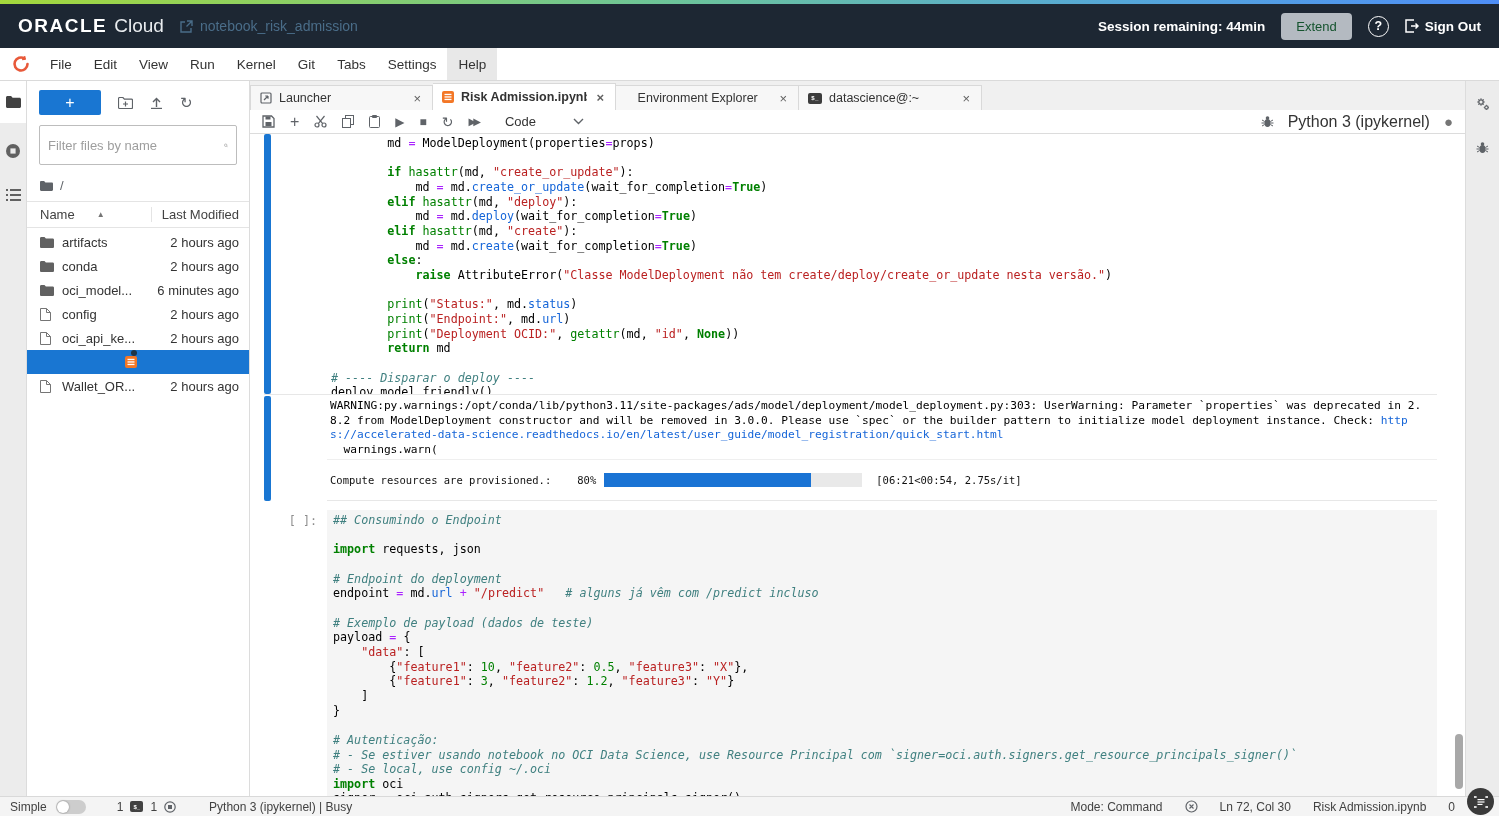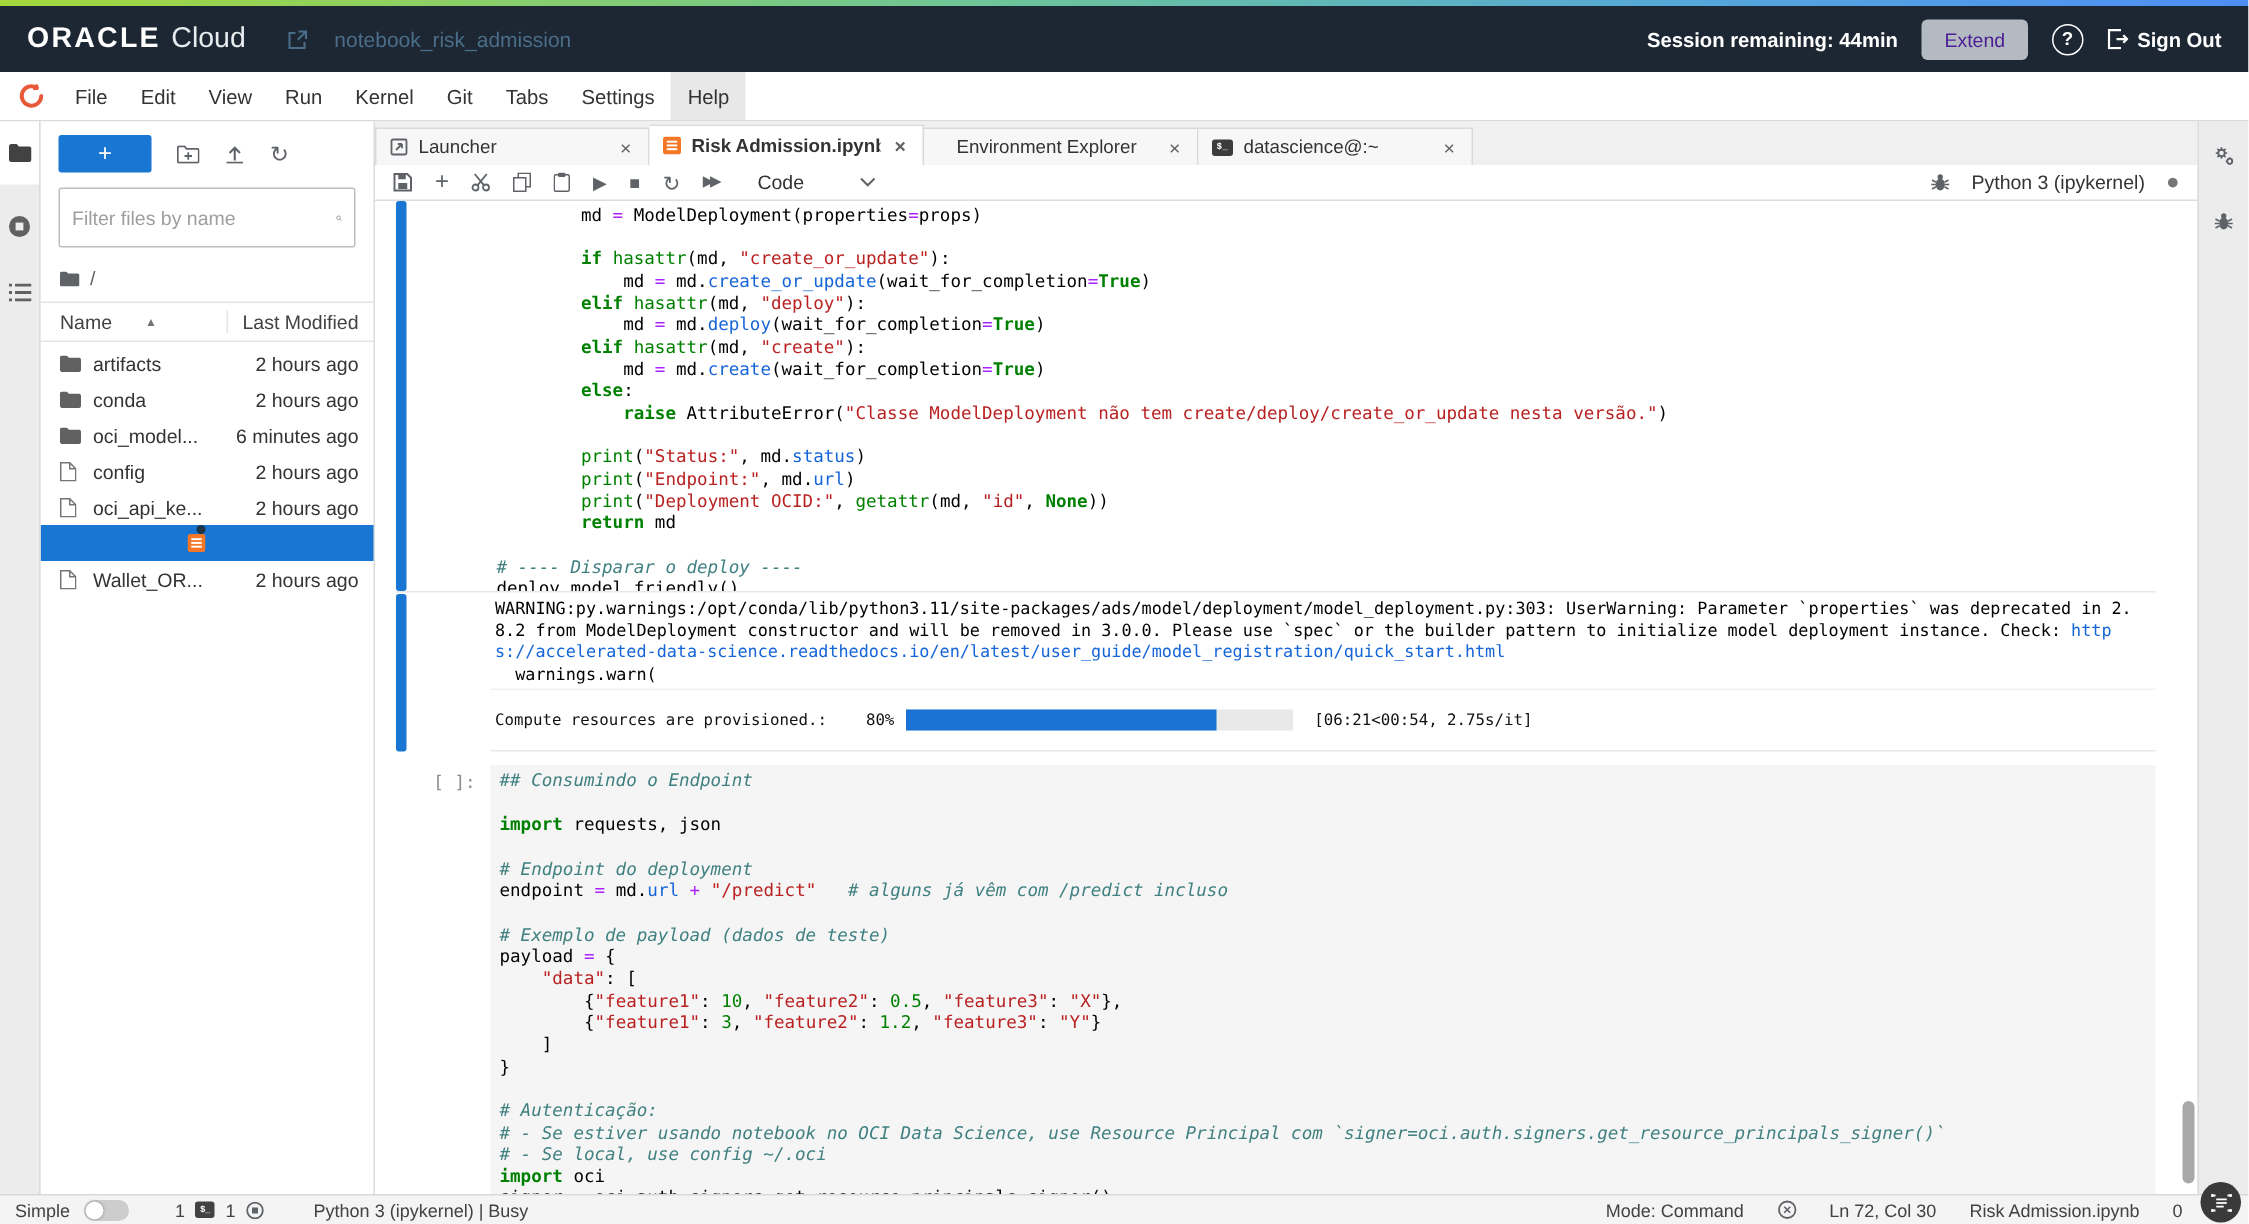--- a/index.html
+++ b/index.html
@@ -8,24 +8,24 @@
   .screen { position:relative; width:1499px; height:816px; }
 
   
   .topline { height:4px; background:linear-gradient(90deg,#a4d83c 0%, #6cc49a 45%, #55a7d9 75%, #4e8ef7 100%); }
 
   
   .topbar { height:44px; background:#1d2733; display:flex; align-items:center; padding:0 18px; color:#fff; }
   .logo { display:flex; align-items:baseline; gap:7px; }
   .logo-bold { font-size:19px; font-weight:700; letter-spacing:1.5px; }
   .logo-light { font-size:19px; font-weight:300; color:#e9ecef; }
-  .nb-link { margin-left:28px; display:flex; align-items:center; gap:18px; color:#4a6d89; font-size:14px; cursor:pointer; }
+  .nb-link { margin-left:16px; display:flex; align-items:center; gap:7px; color:#4a6d89; font-size:14px; cursor:pointer; }
   .topbar-right { margin-left:auto; display:flex; align-items:center; gap:16px;justify-content:flex-end; }
   .session { font-size:13.5px; font-weight:600; }
-  .extend { background:#b4bac1; color:#4c1d95; border:none; border-radius:4px; font-size:13px; padding:6px 15px; font-family:inherit; }
+  .extend { background:#b4bac1; color:#14532d; border:none; border-radius:4px; font-size:13px; padding:6px 15px; font-family:inherit; }
   .helpq { width:21px; height:21px; border:1.7px solid #fff; border-radius:50%; display:grid; place-items:center; font-size:12.5px; font-weight:700; cursor:pointer; }
   .signout { display:flex; align-items:center; gap:6px; font-size:13.5px; font-weight:600; cursor:pointer; }
 
   
   .menubar { height:33px; background:#fff; border-bottom:1px solid #dadada; display:flex; align-items:stretch; padding-left:6px; }
   .menu-logo { align-self:center; margin:0 9px 0 6px; }
   .menu-item { display:flex; align-items:center; padding:0 11px; font-size:13.5px; color:#333; cursor:pointer; }
   .menu-item.active { background:#e8e8e8; }
 
   
@@ -69,21 +69,21 @@
   .tab .close { color:#616161; font-size:13px; padding:0 2px; cursor:pointer; }
   .term-ico { background:#3c3c3c; color:#fff; width:14px; height:11px; border-radius:2px; font-size:6px; font-weight:700;
               display:grid; place-items:center; letter-spacing:.5px; flex:none; }
 
   .nbtoolbar { height:24px; background:#fff; border-bottom:1px solid #dcdcdc; display:flex; align-items:center; padding:0 12px; gap:15px; }
   .tb-ico { color:#5f6368; font-size:12px; line-height:1; cursor:pointer; display:flex; align-items:center; }
   .tb-ff { letter-spacing:-3px; font-size:10px; }
   .celltype { font-size:13px; color:#333; margin-left:12px; cursor:pointer; }
   .tb-chevron { margin-left:22px; cursor:pointer; display:flex; }
   .tb-right { margin-left:auto; display:flex; align-items:center; gap:14px; }
-  .kernel-name { font-size:13px; color:#333; cursor:pointer; }
+  .kernel-name { font-size:16px; color:#333; cursor:pointer; }
   .busy-circle { color:#757575; font-size:15px; line-height:1; }
 
   .nbcontent { flex:1; background:#fff; position:relative; overflow:hidden; }
 
   .cell { position:absolute; left:14px; right:28px; display:flex; }
   .collapser { width:7px; border-radius:2px; background:#1976d2; flex:none; cursor:pointer; }
   .collapser.ghost { background:transparent; cursor:default; }
   .prompt { width:56px; flex:none; text-align:right; padding:4px 10px 0 0;
             font-family:"DejaVu Sans Mono", monospace; font-size:11.7px; color:#8c8c8c; }
   .editor { flex:1; min-width:0; overflow:hidden; padding:2px 0 0 4px;

